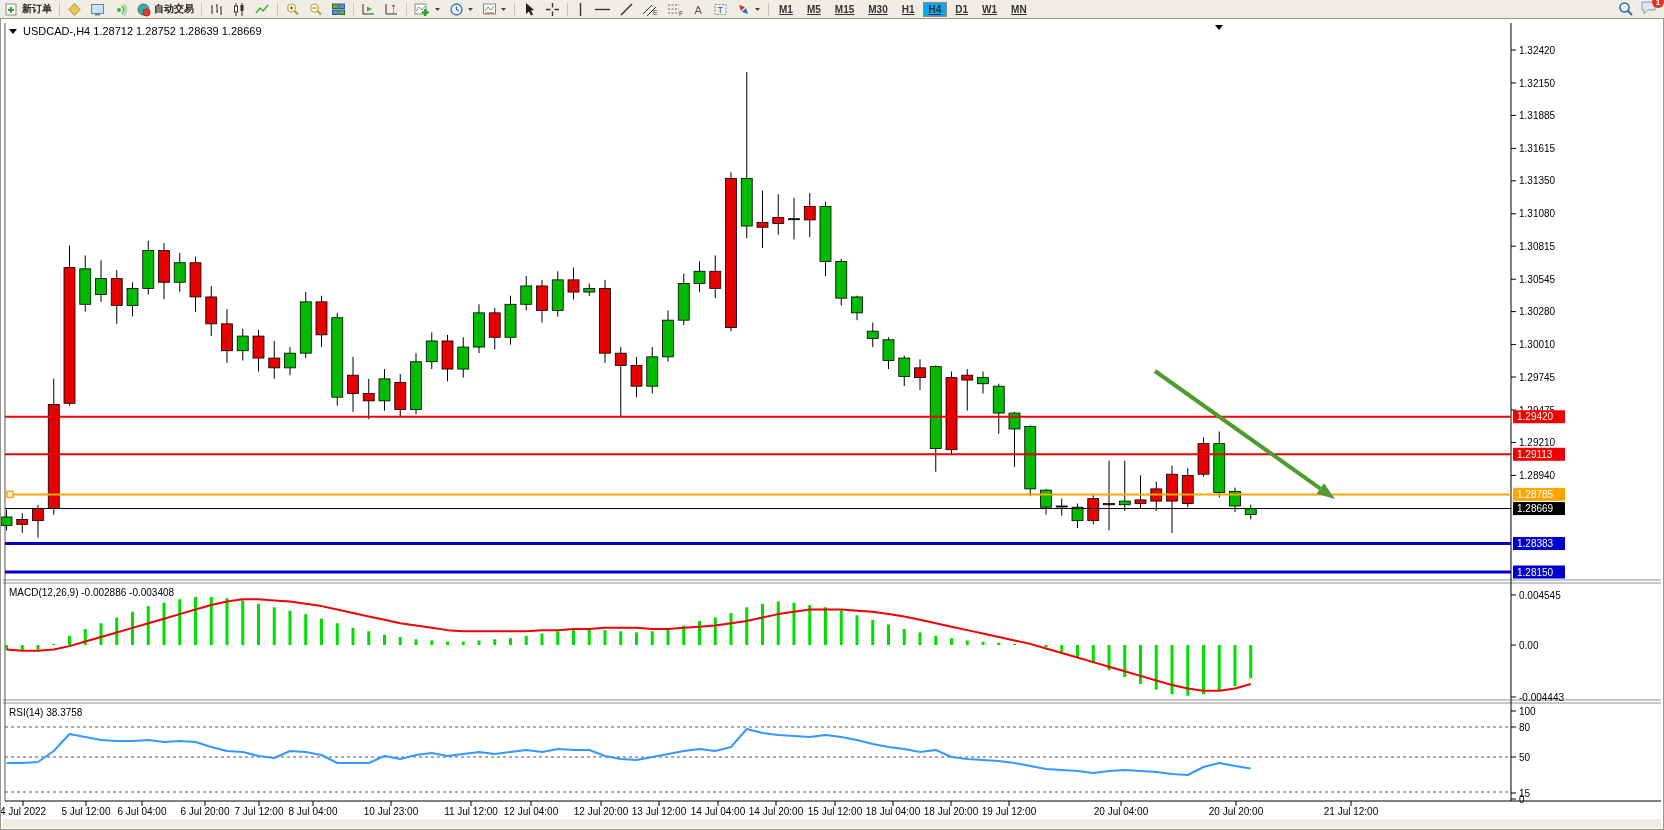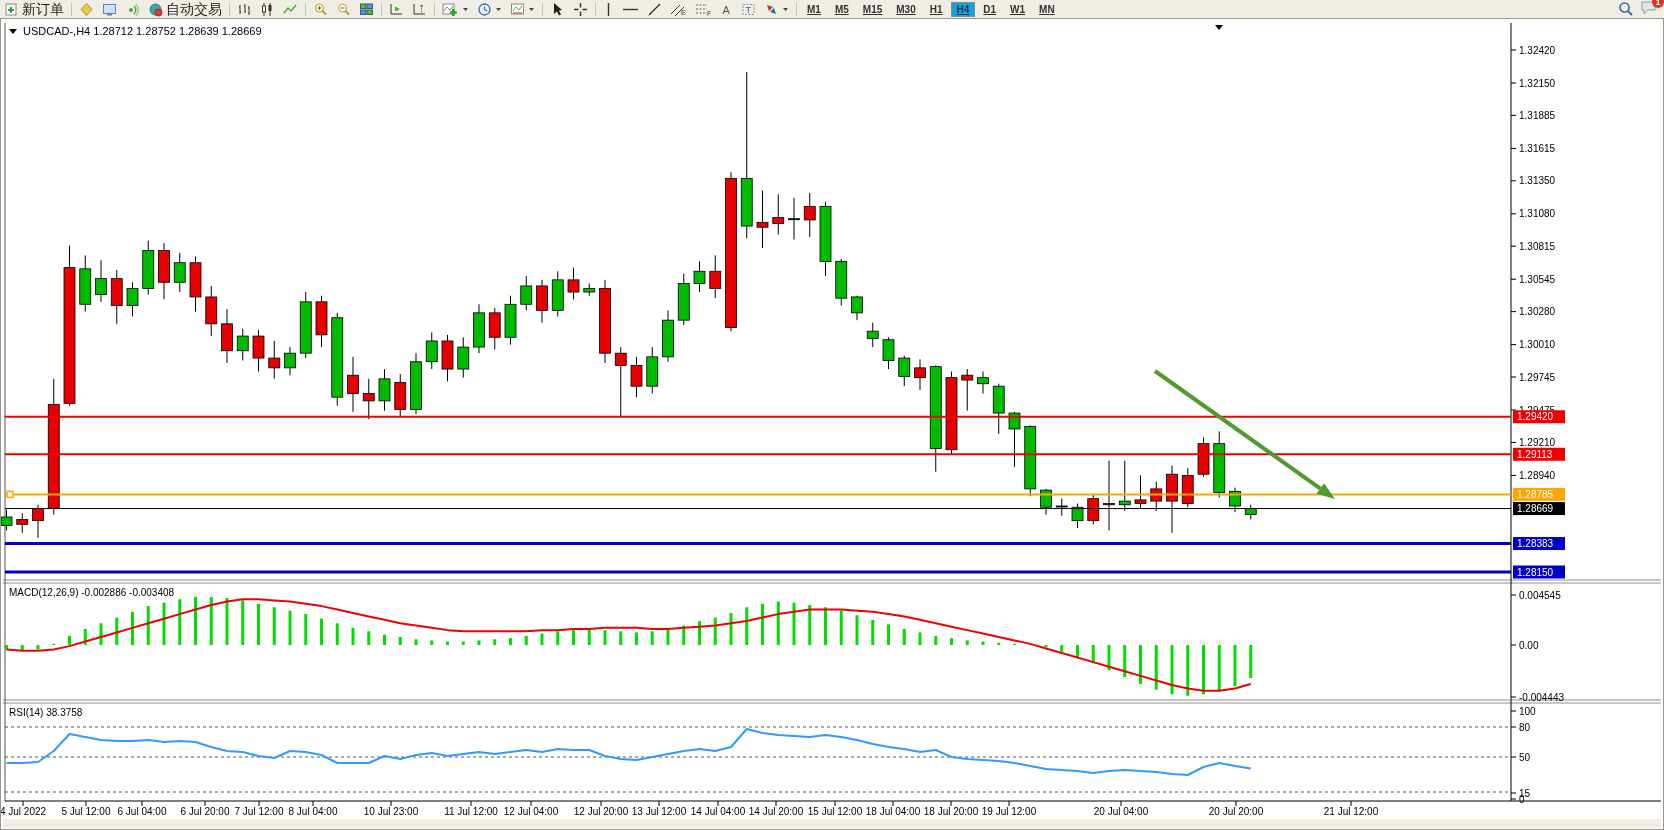--- a/index.html
+++ b/index.html
@@ -3,21 +3,21 @@
 <meta charset="utf-8">
 <style>
   html,body{margin:0;padding:0;}
   body{width:1664px;height:830px;overflow:hidden;background:#eceae2;font-family:"Liberation Sans",sans-serif;}
   
   .toolbar{position:absolute;top:0;left:0;width:1664px;height:18px;background:#f0ede5;
            display:flex;align-items:center;font-size:12px;color:#222;border-bottom:1px solid #c9c5bb;}
   .tb-btn{display:flex;align-items:center;gap:3px;padding:0 4px;height:16px;cursor:default;}
   .tb-btn svg{display:block;}
   .tb-sep{width:1px;height:13px;background:#c6c2b8;margin:0 3px;}
-  .tb-label{font-size:14px;line-height:16px;white-space:nowrap;}
+  .tb-label{font-size:10px;line-height:16px;white-space:nowrap;font-weight:bold;}
   .tf-btn{font-size:10px;font-weight:bold;color:#333;padding:1px 5px;margin:0 1px;border:1px solid transparent;text-decoration:underline;}
   .tf-btn.active{background:#0ea5e9;border:1px solid #8f8b81;}
   .tb-right{margin-left:auto;display:flex;align-items:center;padding-right:6px;gap:6px;}
   .badge{position:absolute;top:-4px;right:-6px;background:#e33022;color:#fff;border-radius:50%;
          width:12px;height:12px;font-size:9px;line-height:12px;text-align:center;font-weight:bold;}
   .bubble-wrap{position:relative;}
   
   .chart-window{position:absolute;top:18px;left:0;width:1662px;height:810px;background:#fff;border:1px solid #9a968c;}
   #chart-holder{position:absolute;top:0;left:0;}
   text{font-family:"Liberation Sans",sans-serif;}

